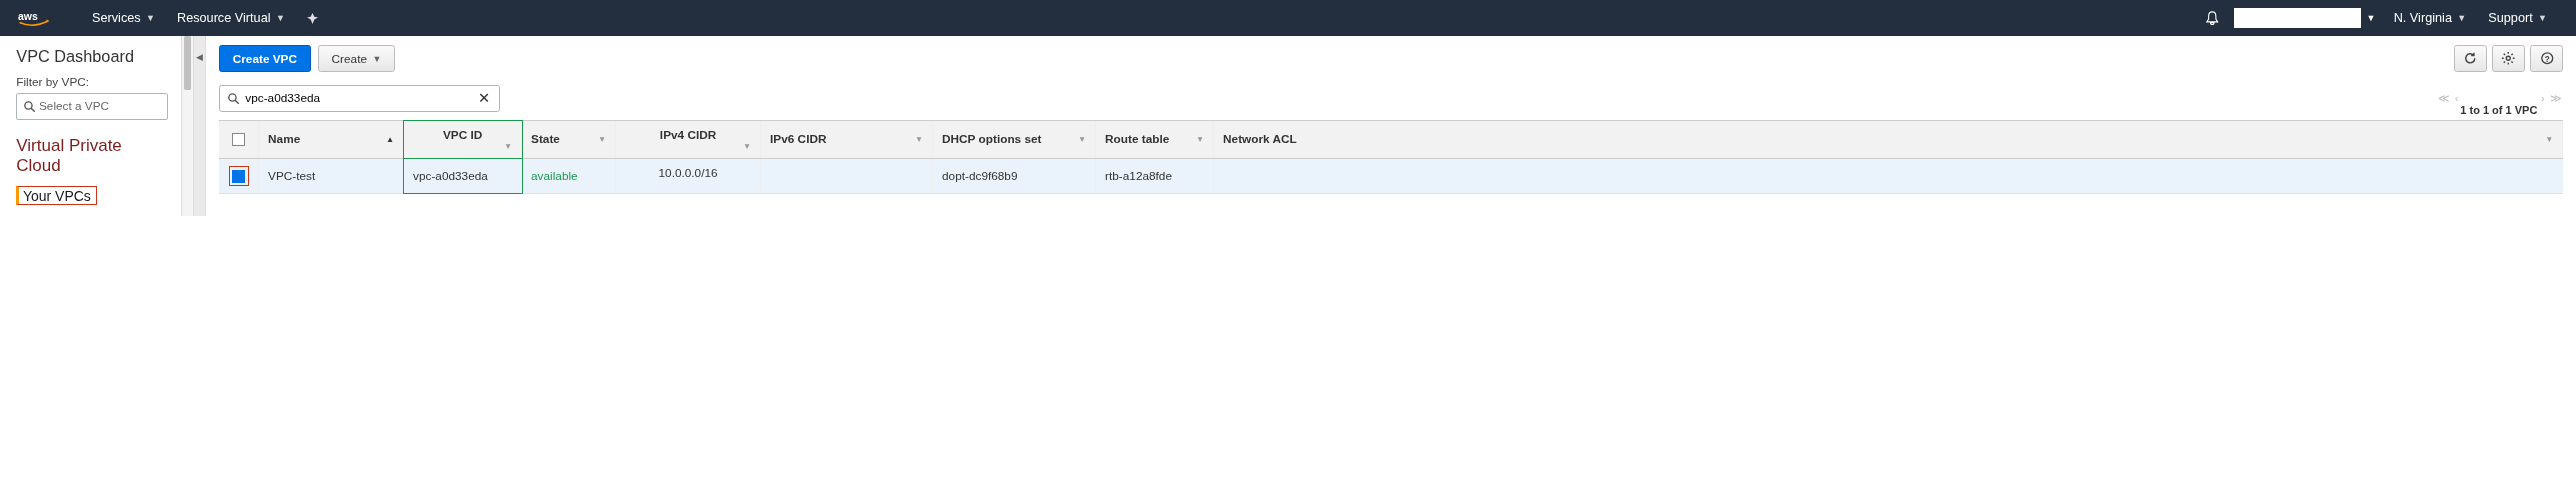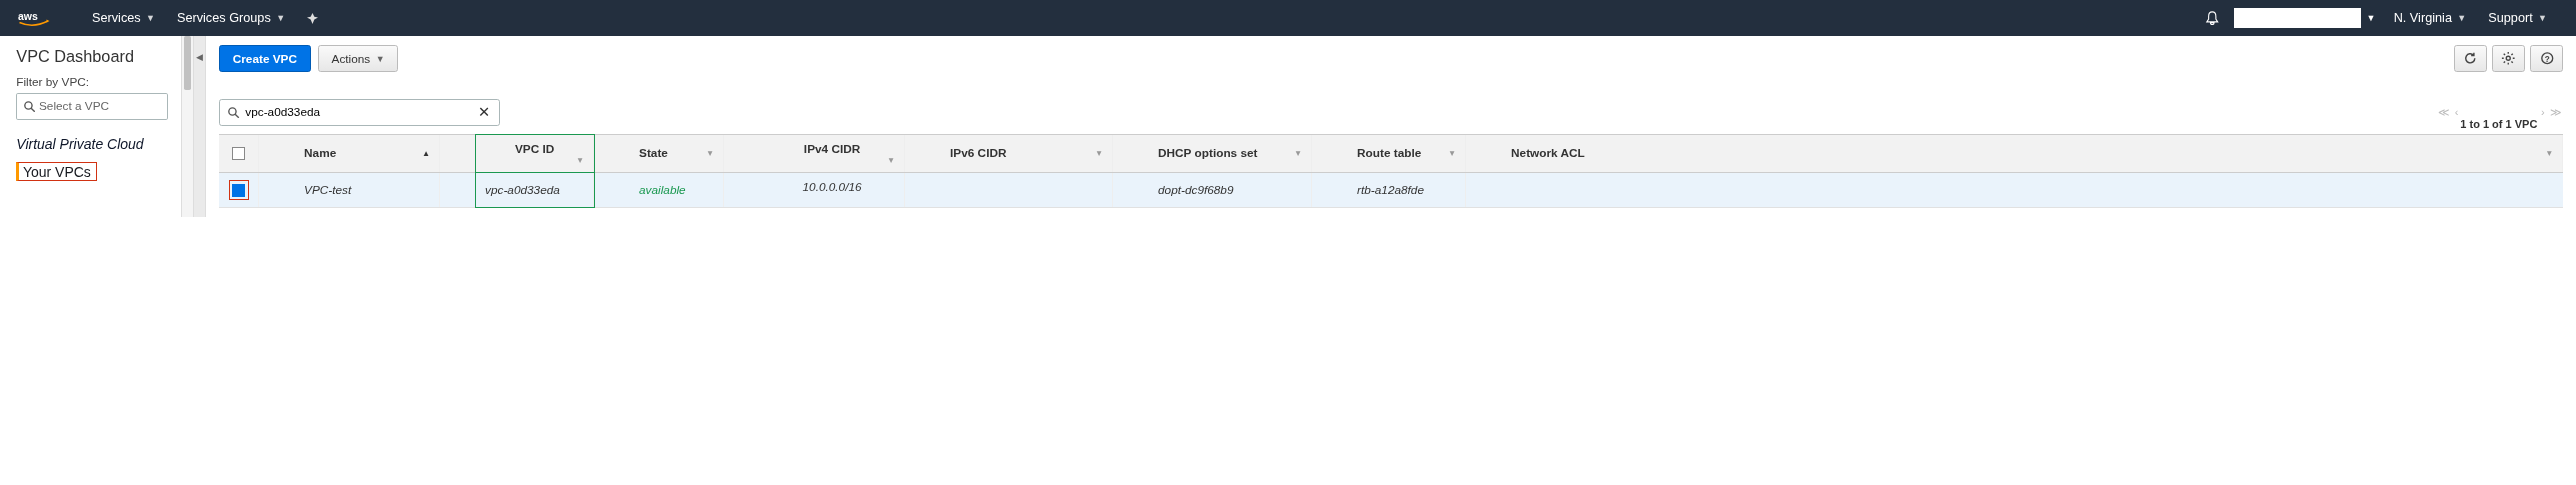--- a/index.html
+++ b/index.html
@@ -17,69 +17,69 @@
   .topnav .account-box { background: #fff; width: 127px; height: 20px; margin: 0 3.6px; }
   .topnav .account-caret { padding: 0 7.2px 0 1.8px; cursor: pointer; font-size: 9px; }
 
   
   .main { display: flex; align-items: stretch; }
   .sidebar { width: 181px; padding: 11px 12.7px 11px 16.3px; position: relative; }
   .sidebar h1 { font-size: 16.3px; font-weight: 400; color: #333; margin-bottom: 9px; }
   .sidebar .filter-label { font-size: 11.8px; color: #444; margin-bottom: 3.6px; }
   .sidebar .filter-box { border: 0.9px solid #aab7b8; border-radius: 1.8px; height: 27px; display: flex; align-items: center; padding: 0 5.4px; color: #666; cursor: pointer; }
   .sidebar .filter-box .mag { margin-right: 3.6px; }
-  .sidebar .section-head { color: #0f172a; font-size: 14px; margin-top: 16.3px; line-height: 1.2; font-style: italic; }
+  .sidebar .section-head { color: #7f1d1d; font-size: 17px; margin-top: 16.3px; line-height: 1.2; }
   .sidebar .nav-link { display: inline-block; margin-top: 9px; color: #0073bb; font-size: 14px; cursor: pointer; padding: 1.8px 3.6px; }
   .sidebar .nav-link.active { color: #16191f; border: 1.8px solid #d13212; border-left: 3.6px solid #ff9900; padding: 0.9px 5.4px 0.9px 3.6px; }
 
   .sidebar-scroll { width: 12.7px; background: #f4f4f4; position: relative; border-left: 0.9px solid #ddd; border-right: 0.9px solid #ddd; }
   .sidebar-scroll .thumb { position: absolute; top: 0; left: 1.8px; right: 1.8px; height: 54px; background: #c1c1c1; border-radius: 1.8px; }
   .sidebar-collapse { width: 12.7px; background: #eaeaea; display: flex; align-items: flex-start; justify-content: center; padding-top: 16.3px; color: #666; cursor: pointer; border-right: 0.9px solid #ddd; font-size:9px; }
 
   .content { flex: 1; padding: 9px 12.7px; }
-  .toolbar { display: flex; align-items: flex-end; margin-bottom: 22px; }
+  .toolbar { display: flex; align-items: flex-end; margin-bottom: 8px; }
   .btn { height: 27px; border-radius: 2.7px; padding: 0 12.7px; font-size: 11.8px; display: inline-flex; align-items: center; cursor: pointer; border: 0.9px solid transparent; }
   .btn-primary { background: #0073e6; color: #fff; border-color: #005bb5; font-weight: 700; }
   .btn-default { background: linear-gradient(#fafafa,#e7e7e7); color: #333; border-color: #bbb; margin-left: 7.2px; }
   .btn-default .caret { margin-left: 5.4px; font-size: 9px; color: #666; }
   .toolbar .spacer { flex: 1; }
   .icon-btn { width: 33px; height: 27px; border: 0.9px solid #bbb; border-radius: 2.7px; background: linear-gradient(#fafafa,#e7e7e7); display: inline-flex; align-items: center; justify-content: center; margin-left: 5.4px; cursor: pointer; color: #444; }
 
   .searchbar { display: flex; align-items: center; margin-bottom: 3.6px; }
   .search-input-wrap { border: 0.9px solid #aab7b8; border-radius: 2.7px; height: 27px; width: 281px; display: flex; align-items: center; padding: 0 7.2px; color: #333; background: #fff; }
   .search-input-wrap input { border: none; outline: none; flex: 1; font-size: 11.8px; padding: 0 3.6px; }
   .search-input-wrap .mag { color: #555; margin-right: 1.8px; }
   .search-input-wrap .clear { color: #333; font-size: 14.5px; cursor: pointer; padding: 0 1.8px; }
   .searchbar .spacer { flex: 1; }
   .pager { display: flex; align-items: center; color: #555; font-size: 11px; }
   .pager .arrows { color: #bbb; padding: 0 3.6px; letter-spacing: -1.8px; }
   .pager b { color: #333; font-weight: 700; margin-top: 24px; }
 
   
   .tbl { width: 100%; border-top: 0.9px solid #ccc; }
-  .tbl-head, .tbl-row { display: flex; align-items: stretch; gap: 36px; }
+  .tbl-head, .tbl-row { display: flex; align-items: stretch; }
   .tbl-head { background: #f2f2f2; border-bottom: 0.9px solid #ccc; }
   .th, .td { padding: 7.2px 9px; font-size: 11.8px; display: flex; align-items: center; border-right: 0.9px solid #eee; position: relative; }
   .th { font-weight: 700; color: #333; cursor: pointer; }
   .th .sort { margin-left: auto; font-size: 8.2px; color: #999; }
   .th.sorted .sort { color: #333; }
   .col-chk { width: 40px; justify-content: center; }
   .col-name { width: 145px; }
   .col-vpcid { width: 118px; }
   .col-state { width: 94px; }
   .col-ipv4 { width: 145px; flex-direction: column; }
   .col-ipv6 { width: 172px; }
   .col-dhcp { width: 163px; }
   .col-rt { width: 118px; }
   .col-acl { flex: 1; }
 
   .th.highlight-green { outline: 1.8px solid #1a9850; outline-offset: -0.9px; flex-direction: column; }
 
   .tbl-row { background: #eaf3fb; border-bottom: 0.9px solid #e1e1e1; }
-  .td { color: #333; font-style: italic; }
+  .td { color: #333; }
   .td.state-available { color: #1a9850; }
   .td.col-vpcid.hl { outline: 1.8px solid #1a9850; outline-offset: -0.9px; }
 
   .chk { width: 12.7px; height: 12.7px; border: 0.9px solid #888; background: #fff; display: inline-block; }
   .chk.checked { background: #0073e6; border-color: #0073e6; }
   .chk-wrap.hl { border: 1.8px solid #d13212; padding: 2.7px; display: inline-flex; }
 
   svg { display: block; }
 </style>
 </head>
@@ -91,21 +91,21 @@
       <text x="0" y="14" fill="#ffffff" font-size="14" font-weight="700" font-family="Arial">aws</text>
       <path d="M2 18 Q20 26 40 16" stroke="#ff9900" stroke-width="2" fill="none"></path>
       <path d="M38 14 L42 16 L38 18 Z" fill="#ff9900"></path>
     </svg>
   </div>
   <div class="nav-item">
     <span>Services</span>
     <span class="caret">▼</span>
   </div>
   <div class="nav-item">
-    <span>Services Groups</span>
+    <span>Resource Virtual</span>
     <span class="caret">▼</span>
   </div>
   <div class="nav-item pin">
     <span>
       <svg width="11" height="11" viewBox="0 0 12 12">
           <path d="M6 0 L8 4 L12 5 L8 7 L6 12 L4 7 L0 5 L4 4 Z" fill="#ddd"></path>
         </svg>
     </span>
   </div>
   <div class="spacer"></div>
@@ -152,21 +152,21 @@
     <div class="thumb"></div>
   </div>
   <div class="sidebar-collapse">
     <span>◀</span>
   </div>
 
   <div class="content">
     <div class="toolbar">
       <div class="btn btn-primary">Create VPC</div>
       <div class="btn btn-default">
-        <span>Actions</span>
+        <span>Create</span>
         <span class="caret">▼</span>
       </div>
       <div class="spacer"></div>
       <div class="icon-btn">
         <span>
           <svg width="14.5" height="14.5" viewBox="0 0 16 16">
               <path d="M13 8 A5 5 0 1 1 11.5 4.5 M12 2 L12 5 L9 5" fill="none" stroke="#444" stroke-width="1.6"></path>
             </svg>
         </span>
       </div>

